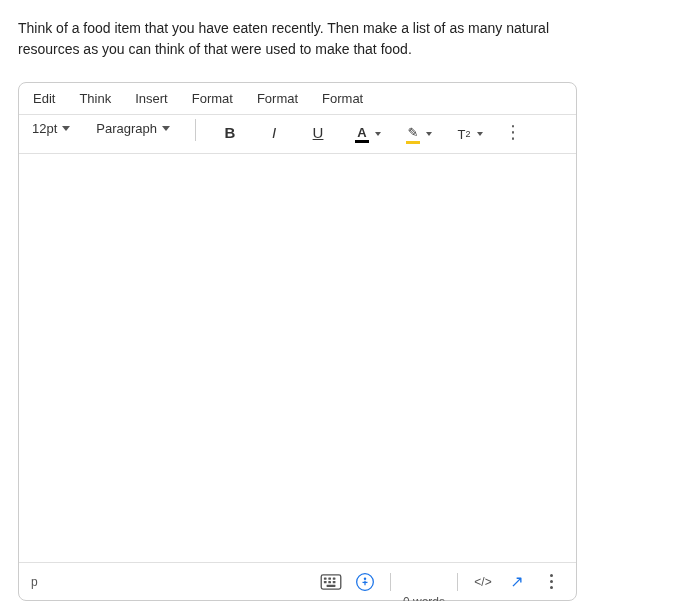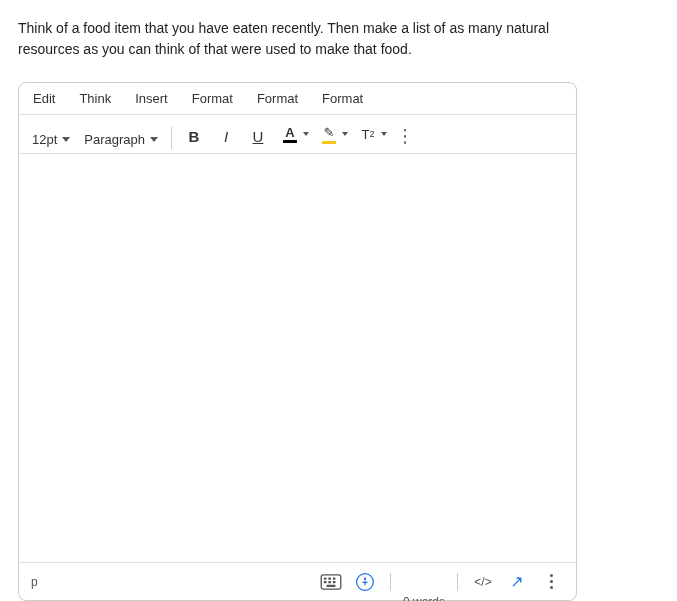--- a/index.html
+++ b/index.html
@@ -51,23 +51,23 @@
 
     .menu-item {
       font-size: 13px;
       color: #333;
       cursor: pointer;
       padding: 2px 4px;
     }
 
     .toolbar {
       display: flex;
-      align-items: flex-end;
+      align-items: flex-start;
       padding: 4px 8px;
-      gap: 4px;
+      gap: 16px;
       border-bottom: 1px solid #e0e0e0;
       background: #fff;
     }
 
     .toolbar-select {
       display: flex;
       align-items: center;
       gap: 3px;
       padding: 2px 5px;
       font-size: 13px;

